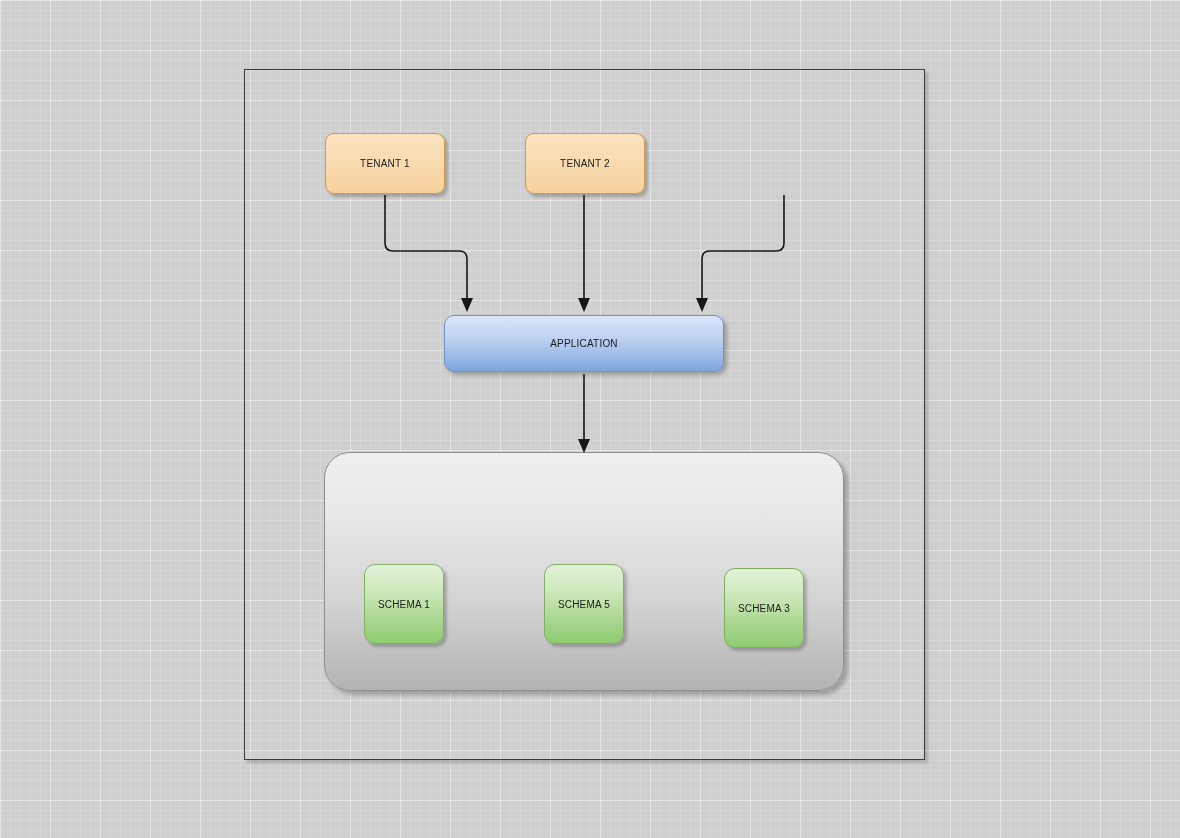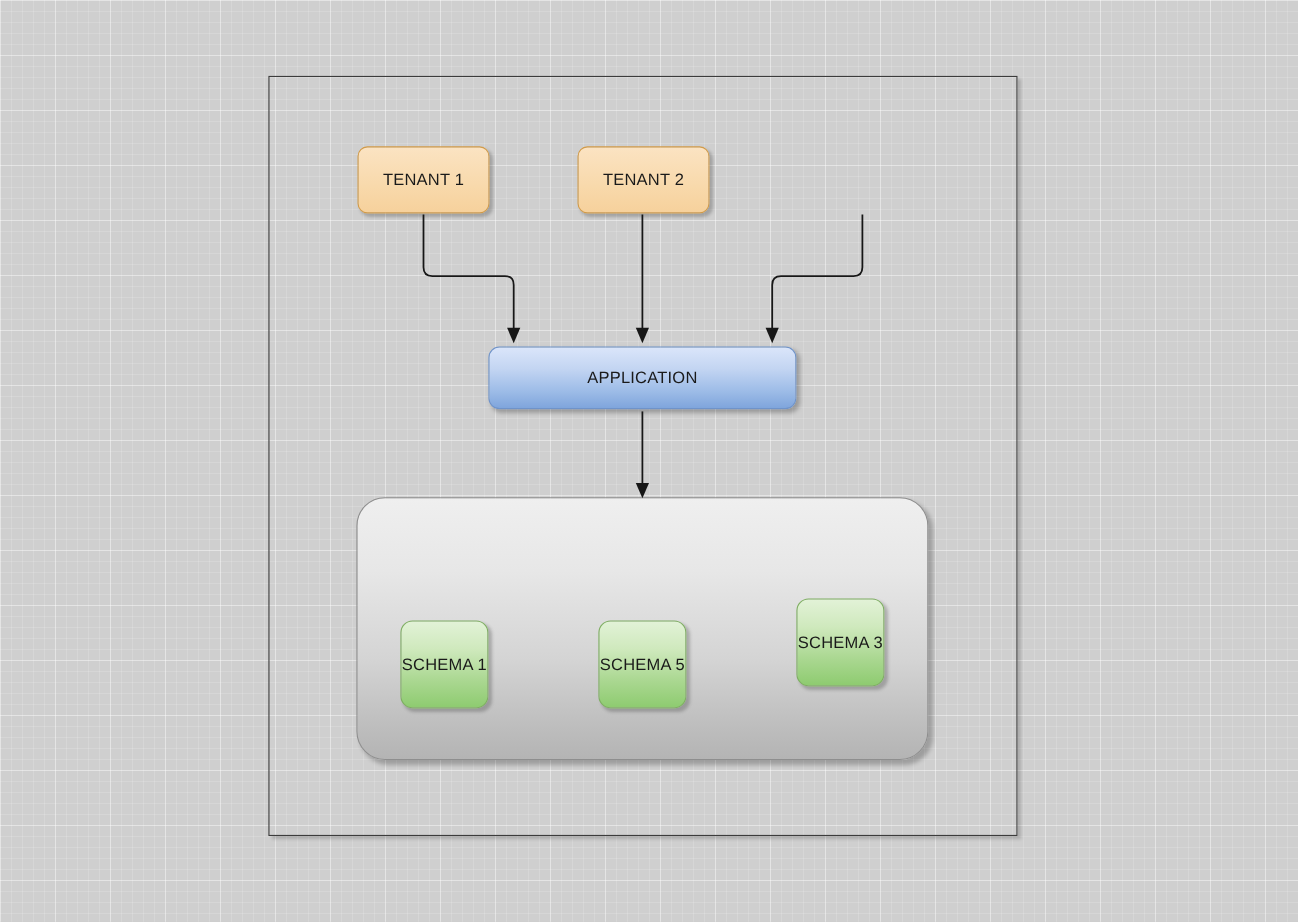--- a/index.html
+++ b/index.html
@@ -44,21 +44,21 @@
     border: 1.5px solid #3c3c3c;
     box-sizing: border-box;
     background: transparent;
     box-shadow: 3px 3px 3px rgba(0,0,0,0.18);
   }
 
   
   .node-label {
     position: relative;
     z-index: 3;
-    font-size: 15px;
+    font-size: 10px;
     color: #1a1a1a;
     letter-spacing: 0.2px;
     white-space: nowrap;
     pointer-events: none;
   }
 
   
   .tenant {
     position: absolute;
     width: 120px;
@@ -124,21 +124,21 @@
     background: linear-gradient(to bottom, #e2f2d7 0%, #cfe9bd 32%, #abd892 68%, #8ecb70 100%);
     box-shadow: 3px 3px 3px rgba(0,0,0,0.22);
     display: flex;
     align-items: center;
     justify-content: center;
     box-sizing: border-box;
     z-index: 6;
   }
   #schema-1 { left: 364px; top: 564px; }
   #schema-2 { left: 544px; top: 564px; }
-  #schema-3 { left: 724px; top: 544px; }
+  #schema-3 { left: 724px; top: 568px; }
 
   
   #connectors {
     position: absolute;
     left: 0; top: 0;
     width: 1180px;
     height: 838px;
     z-index: 7;
     pointer-events: none;
   }

